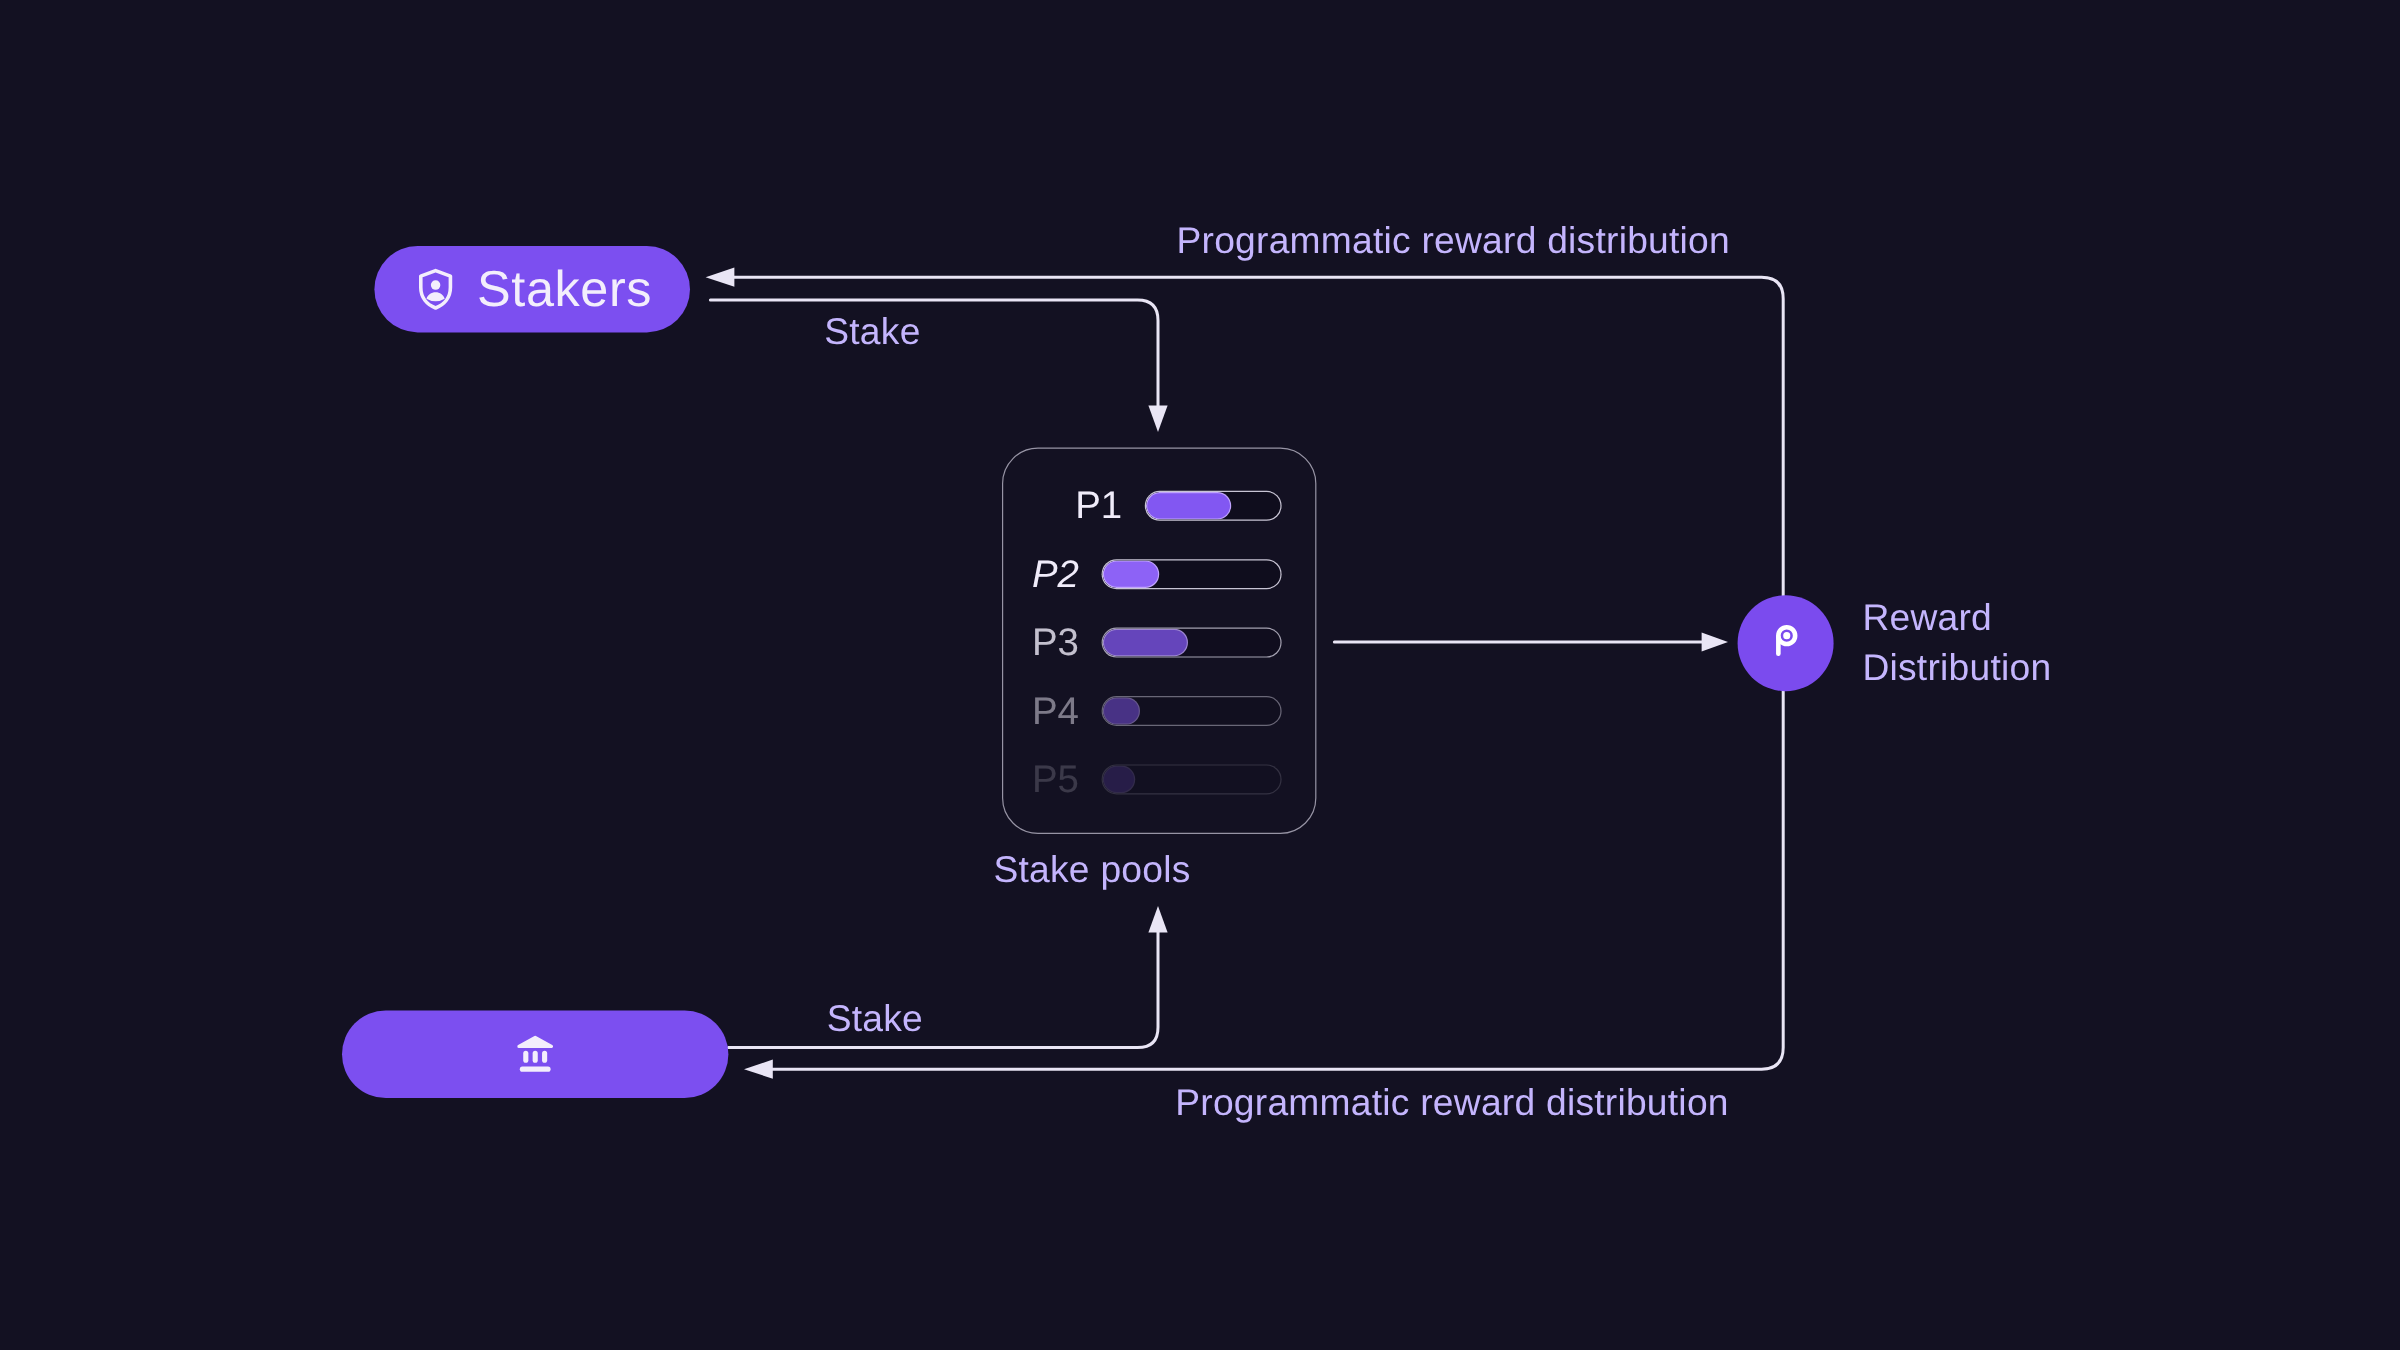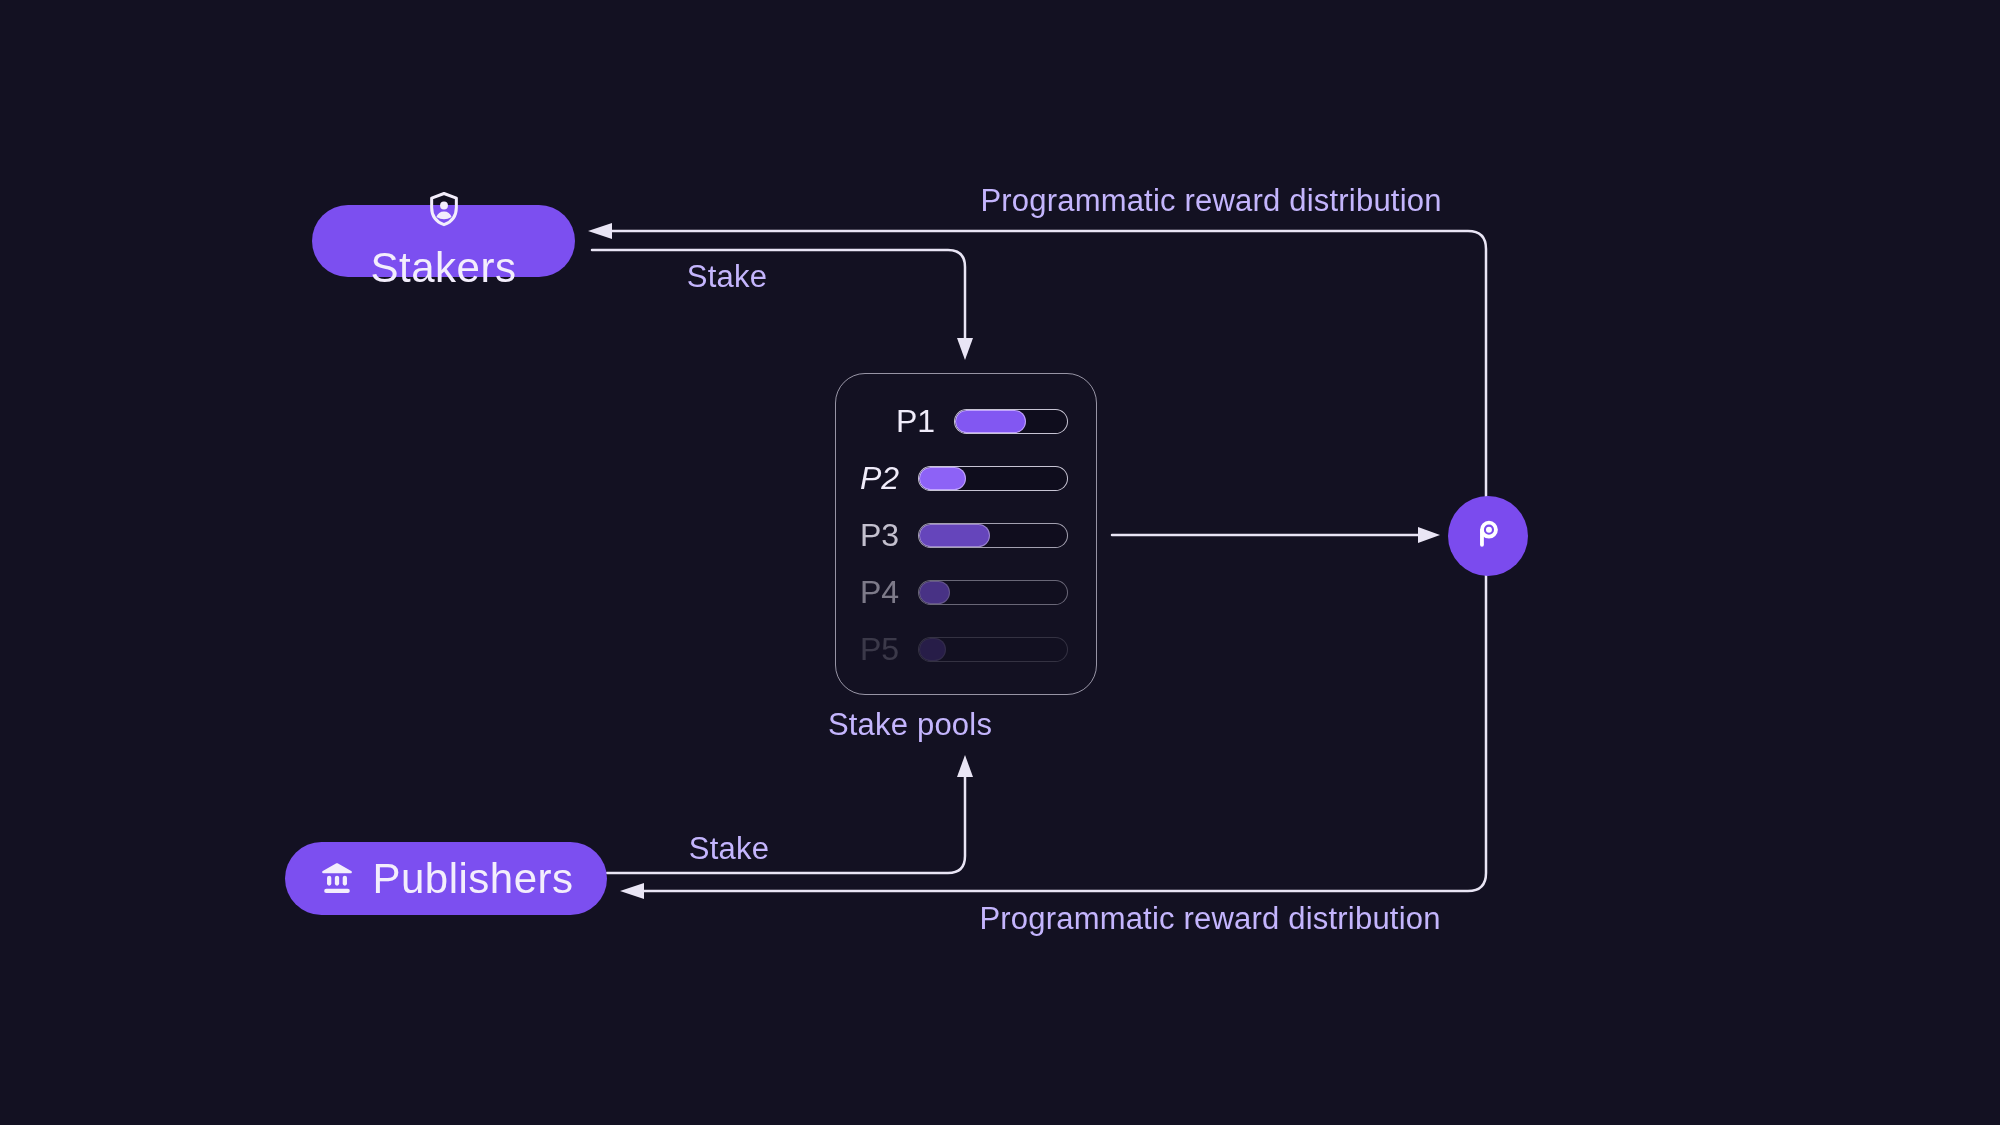--- a/index.html
+++ b/index.html
@@ -15,21 +15,21 @@
   .edges path{fill:none;stroke:#e9e5f5;stroke-width:2.5;stroke-linecap:round;stroke-linejoin:round;}
   .edges polygon{fill:#e9e5f5;stroke:none;}
   
   .pill{
     position:absolute;z-index:2;
     display:flex;align-items:center;justify-content:center;gap:16px;
     background:#7c4ff0;border-radius:999px;
     color:#f3eefc;font-size:42px;font-weight:500;letter-spacing:.5px;
   }
   .pill svg{flex:0 0 auto;display:block;}
-  .pill-stakers{left:312px;top:205px;width:263px;height:72px;flex-direction:column;}
+  .pill-stakers{left:312px;top:205px;width:263px;height:72px;}
   .pill-publishers{left:285px;top:842px;width:322px;height:73px;}
   
   .pools-box{
     position:absolute;z-index:2;
     left:835px;top:373px;width:262px;height:322px;
     border:1.5px solid rgba(233,229,245,.62);
     border-radius:30px;box-sizing:border-box;
   }
   .pool-row{
     position:absolute;left:24px;right:28px;height:34px;
@@ -110,21 +110,20 @@
   <div class="pill pill-publishers">
     <span>
       <svg width="38" height="38" viewBox="0 0 24 24">
         <path d="M12 2.8 L20.6 7.6 H3.4 Z" fill="#f3eefc" stroke="#f3eefc" stroke-width="1.6" stroke-linejoin="round"></path>
         <rect x="5.7" y="9.9" width="2.7" height="6.3" rx="1.35" fill="#f3eefc"></rect>
         <rect x="10.65" y="9.9" width="2.7" height="6.3" rx="1.35" fill="#f3eefc"></rect>
         <rect x="15.6" y="9.9" width="2.7" height="6.3" rx="1.35" fill="#f3eefc"></rect>
         <rect x="3.9" y="18.2" width="16.2" height="2.7" rx="1.35" fill="#f3eefc"></rect>
       </svg>
     </span>
-    <span>Publishers</span>
   </div>
 
   <div class="pools-box">
     <div class="pool-row">
       <span class="pool-label">P1</span>
       <div class="pool-track">
         <div class="pool-fill" style="width: 63%;"></div>
       </div>
     </div>
     <div class="pool-row">
@@ -161,14 +160,18 @@
         <path d="M17.7 20.5 V 35.2" fill="none" stroke="#ffffff" stroke-width="4" stroke-linecap="round"></path>
       </svg>
     </span>
   </div>
 
   <div class="lbl lbl-center lbl-stake-top">Stake</div>
   <div class="lbl lbl-center lbl-stake-bottom">Stake</div>
   <div class="lbl lbl-center lbl-prog-top">Programmatic reward distribution</div>
   <div class="lbl lbl-center lbl-prog-bottom">Programmatic reward distribution</div>
   <div class="lbl lbl-center lbl-stake-pools">Stake pools</div>
+  <div class="lbl lbl-reward">
+    <div>Reward</div>
+    <div>Distribution</div>
+  </div>
 
 </div>
 
 </body></html>

